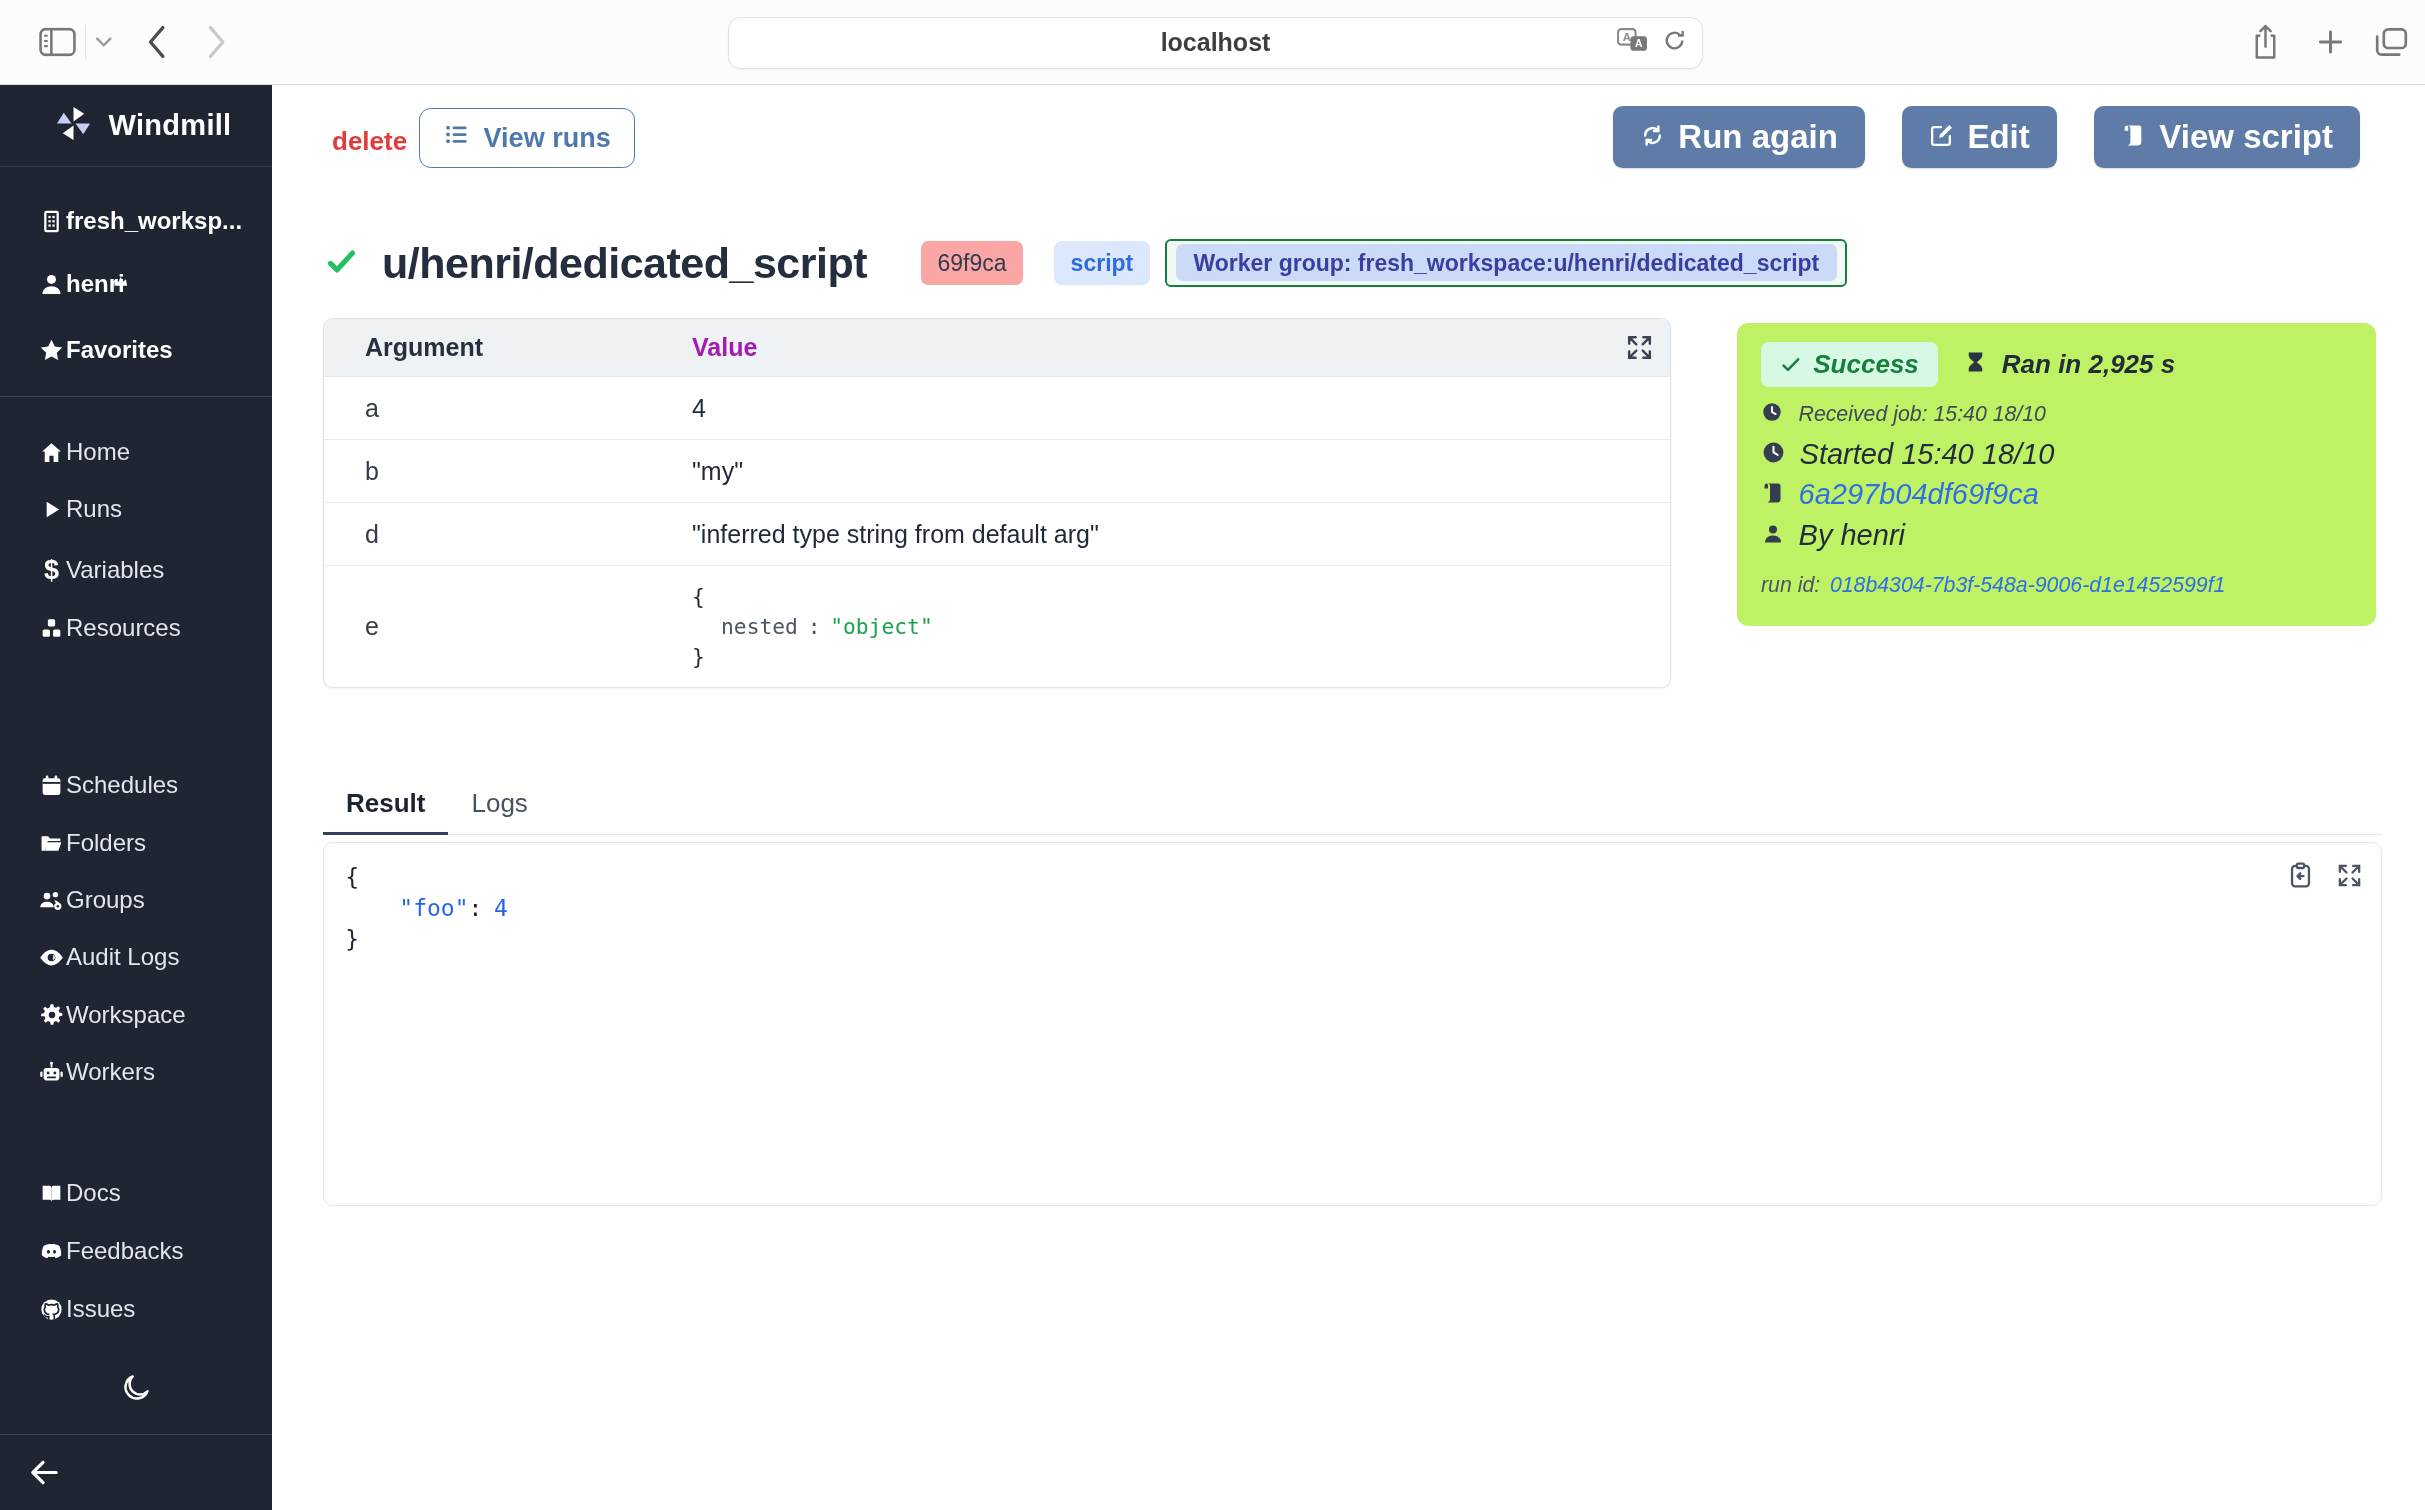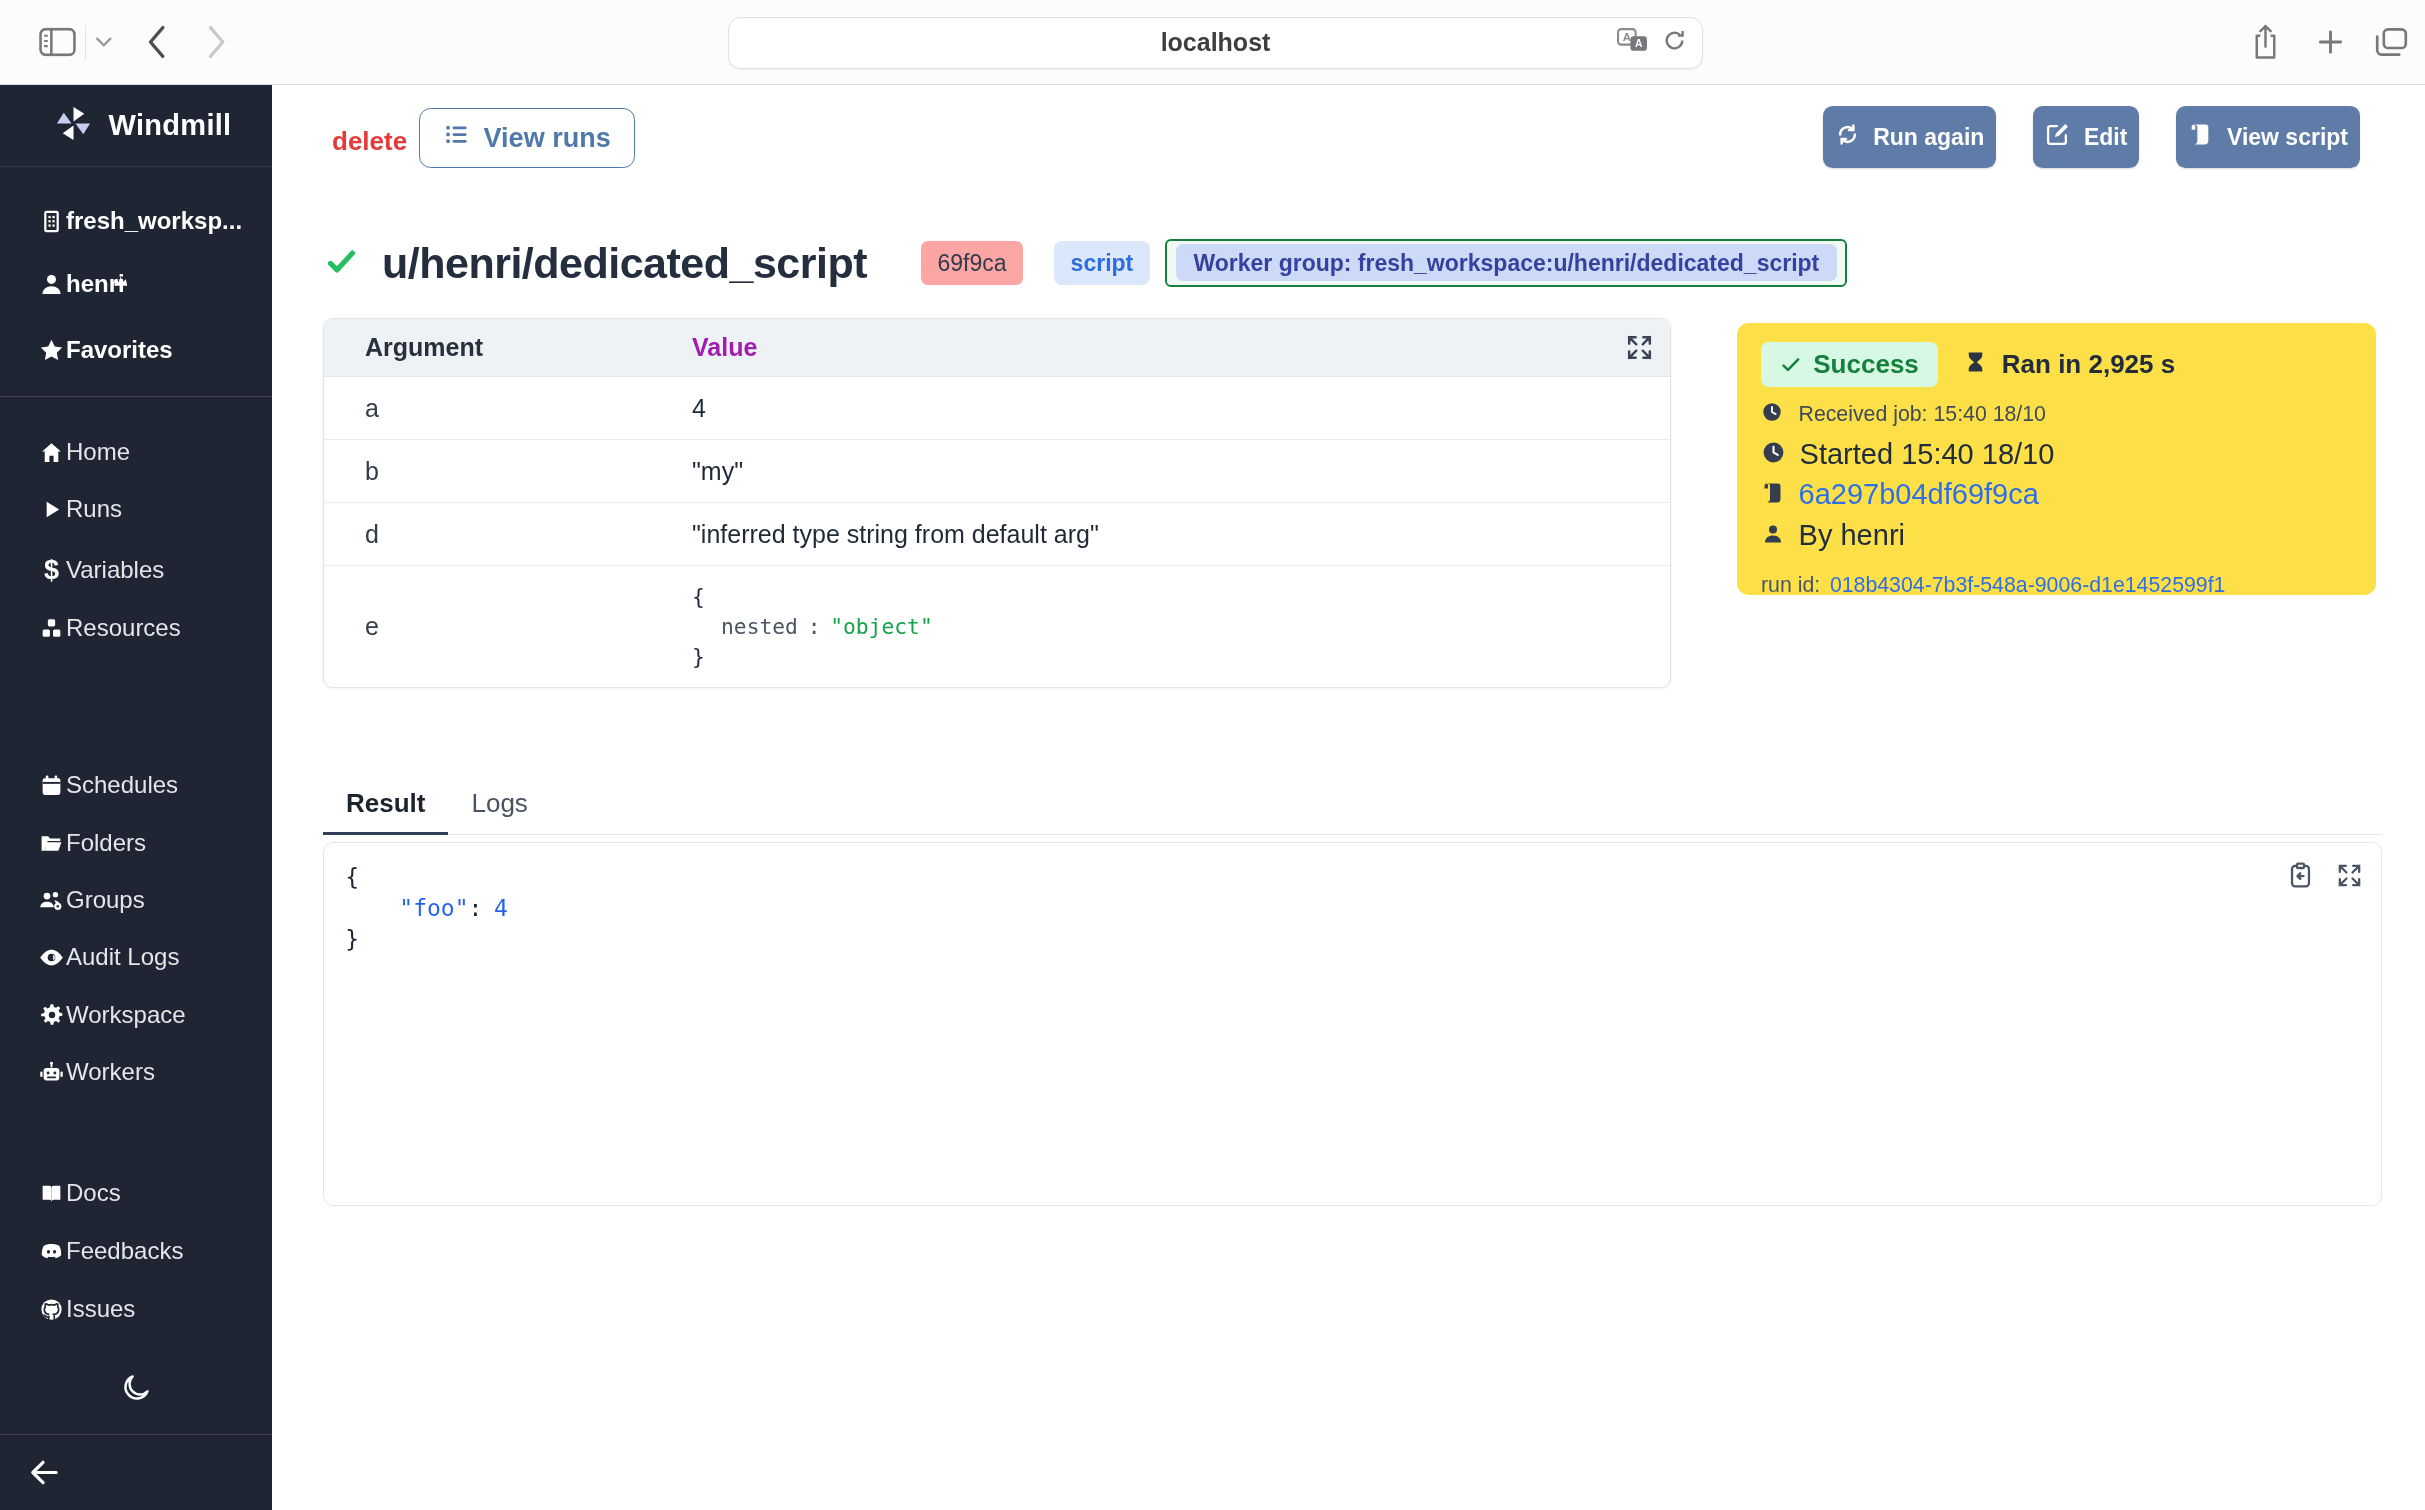--- a/index.html
+++ b/index.html
@@ -26,21 +26,21 @@
   .dollar { color:#fff; font-size:27px; font-weight:700; }
   .moon-btn { position:absolute; top:1286px; left:0; right:0; display:flex; justify-content:center; cursor:pointer; }
   .collapse-btn { position:absolute; top:1370px; left:27px; cursor:pointer; }
 
   
   .main { position:absolute; left:272px; top:85px; width:2154px; height:1425px; background:#fff; }
 
   .delete-btn { position:absolute; left:60px; top:41px; font-size:26px; font-weight:700; color:#e23b3b; cursor:pointer; }
   .viewruns-btn { position:absolute; left:147px; top:23px; height:60px; border:1.9px solid #4f79ab; border-radius:11.6px; display:flex; align-items:center; gap:13.6px; padding:0 23px; color:#4f79ab; font-size:27px; font-weight:700; cursor:pointer; background:#fff; }
   .topbtns { position:absolute; right:66px; top:21.3px; display:flex; gap:37px; }
-  .blue-btn { height:62px; background:#5e7ca7; border-radius:9.7px; display:flex; align-items:center; gap:13.6px; padding:0 12px; color:#fff; font-size:23px; font-weight:700; cursor:pointer; box-shadow:0 1px 1.9px rgba(0,0,0,.15); }
+  .blue-btn { height:62px; background:#5e7ca7; border-radius:9.7px; display:flex; align-items:center; gap:13.6px; padding:0 27px; color:#fff; font-size:33px; font-weight:700; cursor:pointer; box-shadow:0 1px 1.9px rgba(0,0,0,.15); }
 
   .title-row { position:absolute; left:54px; top:142px; height:72px; display:flex; align-items:center; }
   .page-title { font-size:43px; font-weight:800; color:#242e3e; letter-spacing:-0.5px; margin-left:25px; }
   .hash-badge { margin-left:54px; background:#fca5a5; color:#333c4a; font-size:23px; font-weight:400; padding:8.7px 16.5px; border-radius:7px; }
   .kind-badge { margin-left:31px; background:#dbe7fb; color:#2c6ce0; font-size:23px; font-weight:600; padding:8.7px 16.5px; border-radius:7.8px; }
   .worker-badge-outer { margin-left:15.5px; border:2.9px solid #15803d; background:#f0faf3; border-radius:5.8px; padding:8.7px; }
   .worker-badge-inner { background:#ccd9f7; color:#3a3f9f; font-size:23px; font-weight:600; padding:5.8px 17.5px; border-radius:6.8px; white-space:nowrap; }
 
   
   .args-table { position:absolute; left:51px; top:233px; width:1348px; border:1.5px solid #e0e4e9; border-radius:9.7px; overflow:hidden; box-shadow:0 1px 2.9px rgba(0,0,0,.06); background:#fff; }
@@ -52,21 +52,21 @@
   .at-row:last-child { border-bottom:none; }
   .at-name { width:368px; padding-left:41px; font-size:25px; color:#333c49; flex-shrink:0; }
   .at-value { font-size:25px; color:#1f2937; }
   .r65 { height:63px; } .r125 { height:121px; }
   .mono { font-family:"DejaVu Sans Mono",monospace; }
   .obj-block { font-size:21.3px; line-height:30px; color:#1f2937; }
   .obj-key { color:#4b5563; } .obj-colon { margin:0 9.7px; color:#4b5563; } .obj-str { color:#16a34a; }
   .obj-indent { padding-left:29px; }
 
   
-  .info-panel { position:absolute; left:1465px; top:238px; width:639px; height:272px; background:#fde047; border-radius:11.6px; }
+  .info-panel { position:absolute; left:1465px; top:238px; width:639px; height:303px; background:#bef264; border-radius:11.6px;font-style:italic; }
   .ip-row { position:absolute; display:flex; align-items:center; }
   .success-badge { background:#d7f8e3; border-radius:7.8px; height:45px; display:flex; align-items:center; gap:11.6px; padding:0 19.4px; }
   .success-badge span { color:#15803d; font-size:26px; font-weight:700; }
   .dur-text { font-size:26px; font-weight:700; color:#222c3a; }
   .small-text { font-size:21.3px; color:#404a58; }
   .big-text { font-size:29px; color:#222c3a; }
   .link { color:#2f6fe4; cursor:pointer; }
   .runid-label { font-size:21.3px; color:#4b5563; }
   .runid-link { font-size:21.3px; }
 

